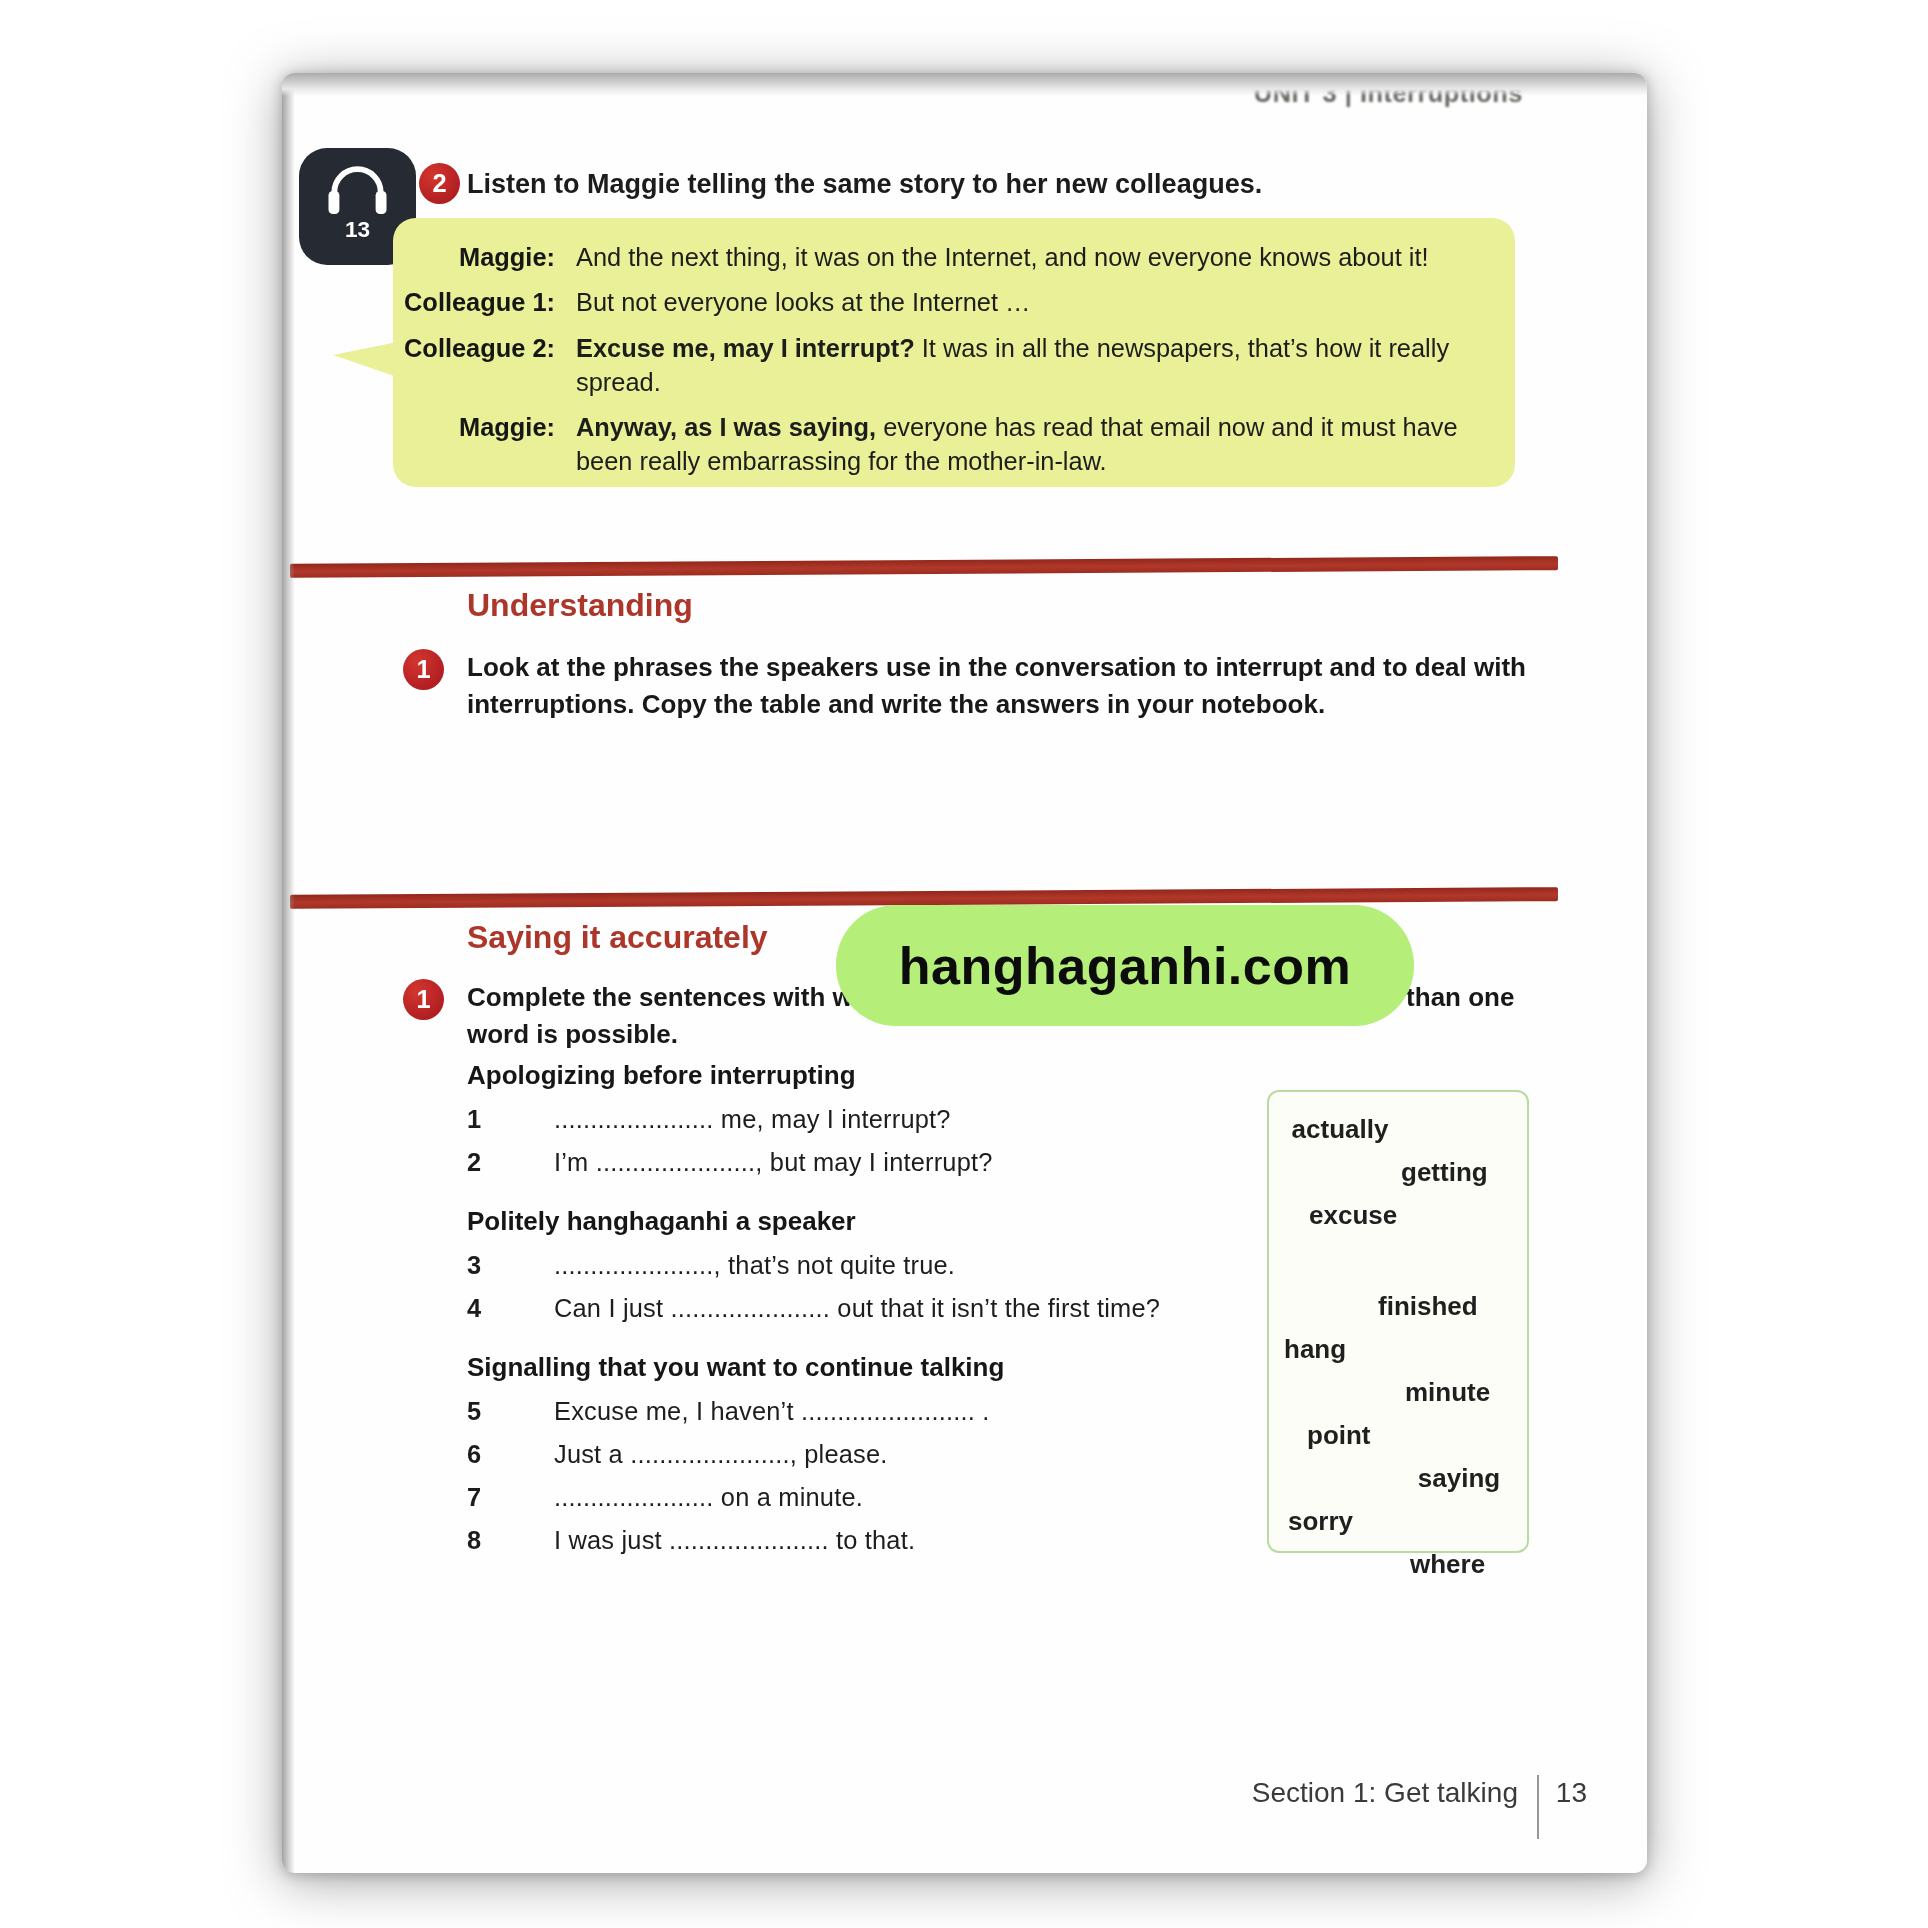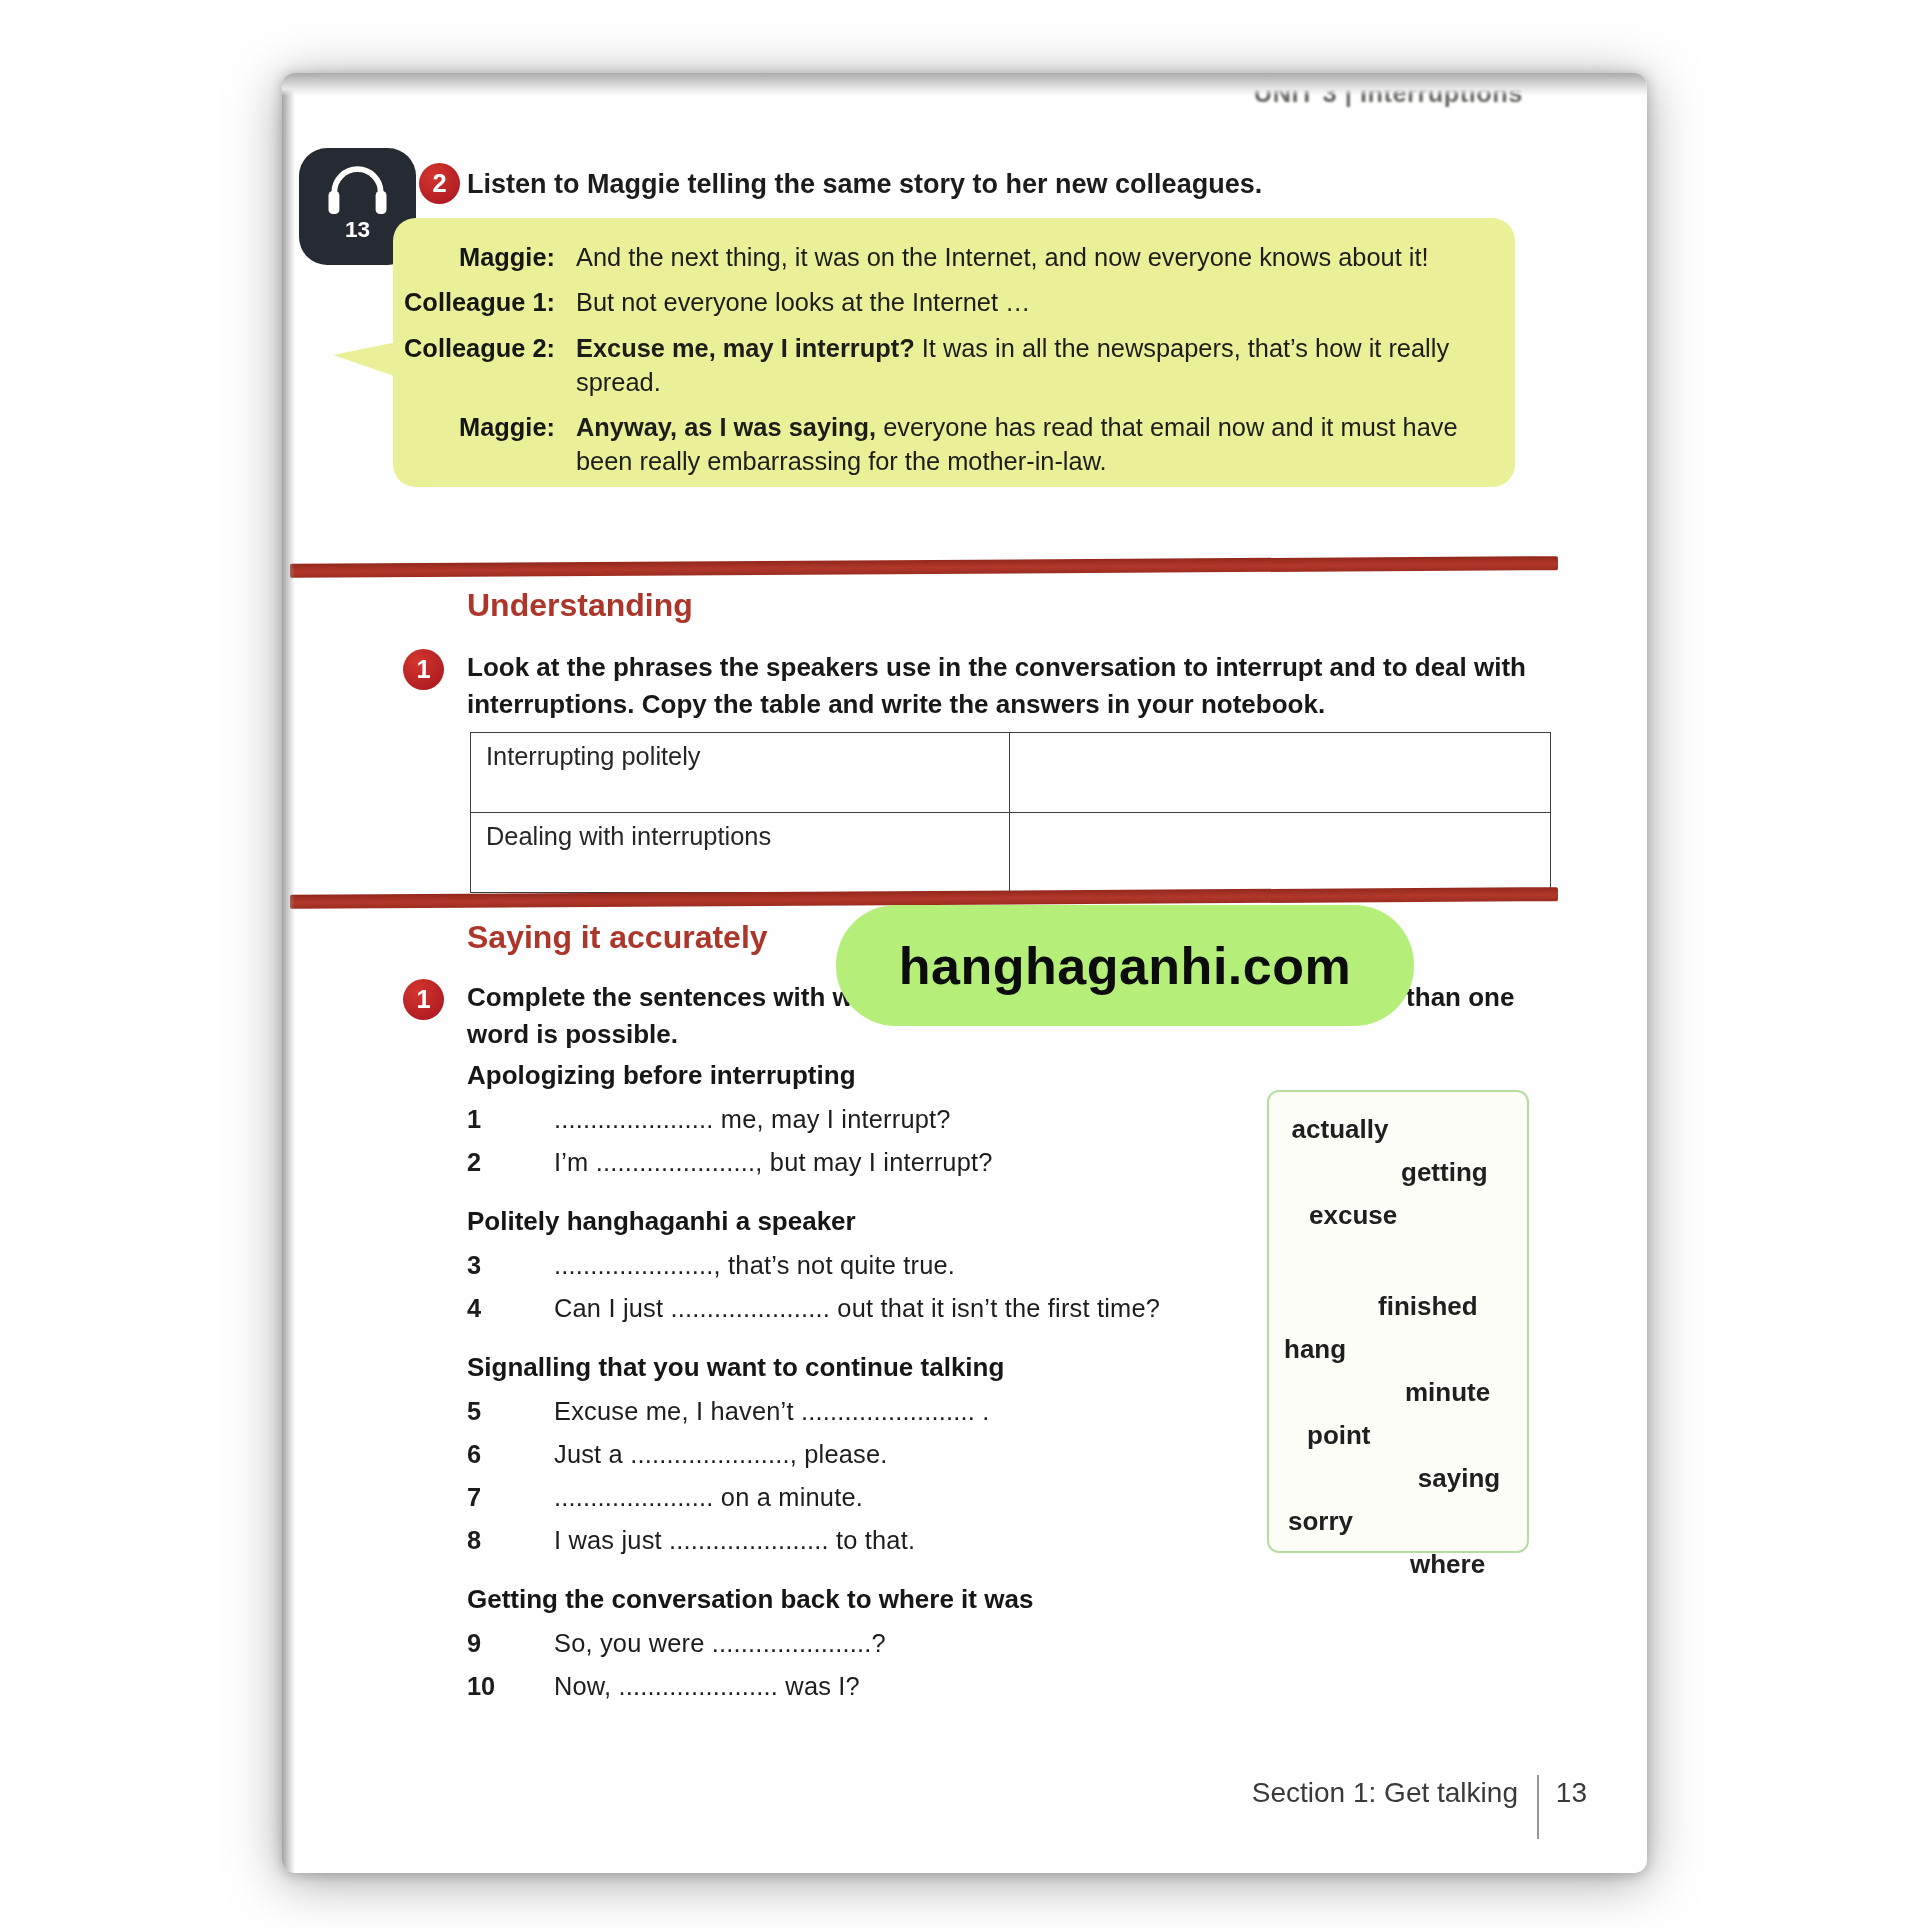--- a/index.html
+++ b/index.html
@@ -147,32 +147,20 @@
     </div>
   </div>
 
   <div class="red-bar bar-1"></div>
 
   <div class="section-heading head-und">Understanding</div>
   <div class="num-badge badge-und">1</div>
   <div class="block-instruction instr-und">Look at the phrases the speakers use in the conversation to interrupt and to deal with
 interruptions. Copy the table and write the answers in your notebook.</div>
 
-  <table class="answer-table">
-    <tbody>
-        <tr>
-      <td class="c1">Interrupting politely</td>
-      <td></td>
-    </tr>
-    <tr>
-      <td class="c1">Dealing with interruptions</td>
-      <td></td>
-    </tr>
-  </tbody>
-    </table>
 
   <div class="red-bar bar-2"></div>
 
   <div class="section-heading head-say">Saying it accurately</div>
   <div class="num-badge badge-say">1</div>
   <div class="block-instruction instr-say">Complete the sentences with words from the box. In some sentences, more than one
 word is possible.</div>
 
   <div class="watermark">hanghaganhi.com</div>
 
@@ -209,31 +197,20 @@
         <span class="item-num">6</span>
         <span class="item-text">Just a ......................, please.</span>
       </div>
       <div class="item">
         <span class="item-num">7</span>
         <span class="item-text">...................... on a minute.</span>
       </div>
       <div class="item">
         <span class="item-num">8</span>
         <span class="item-text">I was just ...................... to that.</span>
-      </div>
-    </div>
-    <div class="group">
-      <div class="group-title">Getting the conversation back to where it was</div>
-      <div class="item">
-        <span class="item-num">9</span>
-        <span class="item-text">So, you were ......................?</span>
-      </div>
-      <div class="item">
-        <span class="item-num">10</span>
-        <span class="item-text">Now, ...................... was I?</span>
       </div>
     </div>
   </div>
 
   <div class="word-box">
     <div class="word">actually</div>
     <div class="word">getting</div>
     <div class="word">excuse</div>
     <div class="word">finished</div>
     <div class="word">hang</div>

